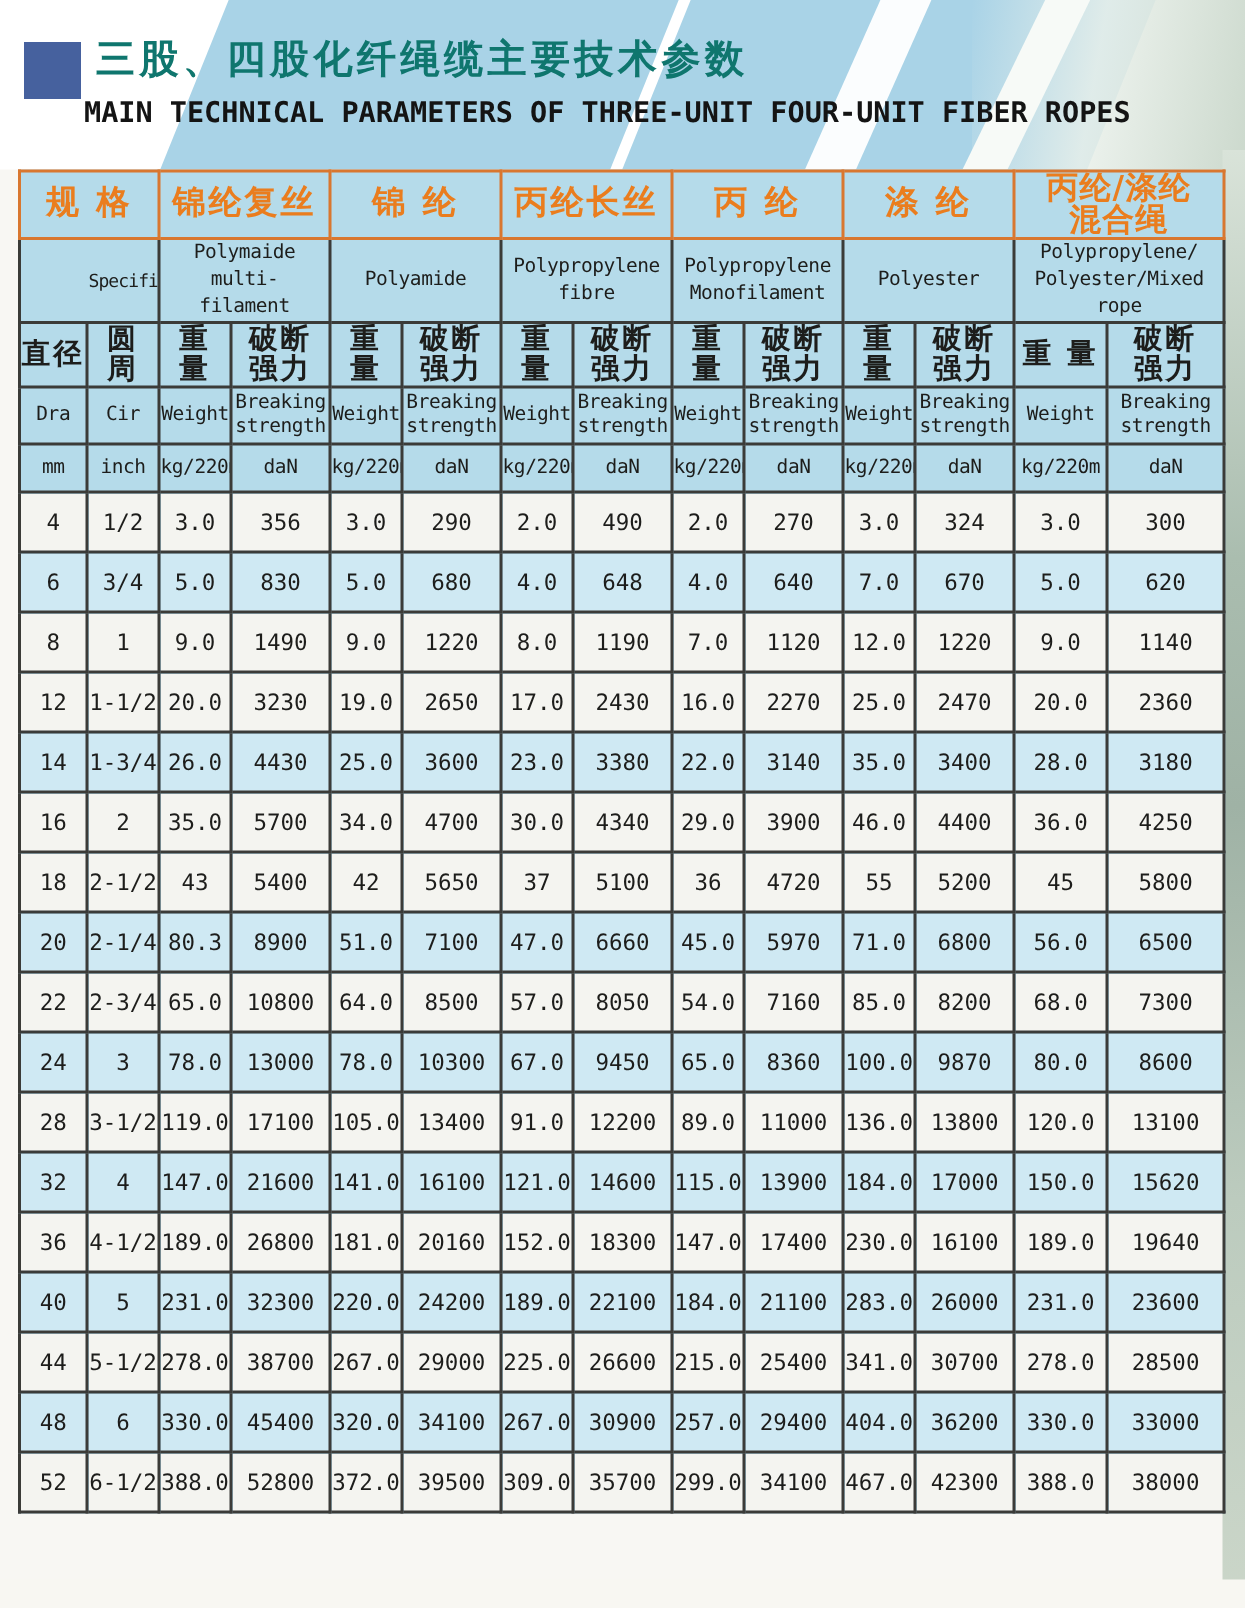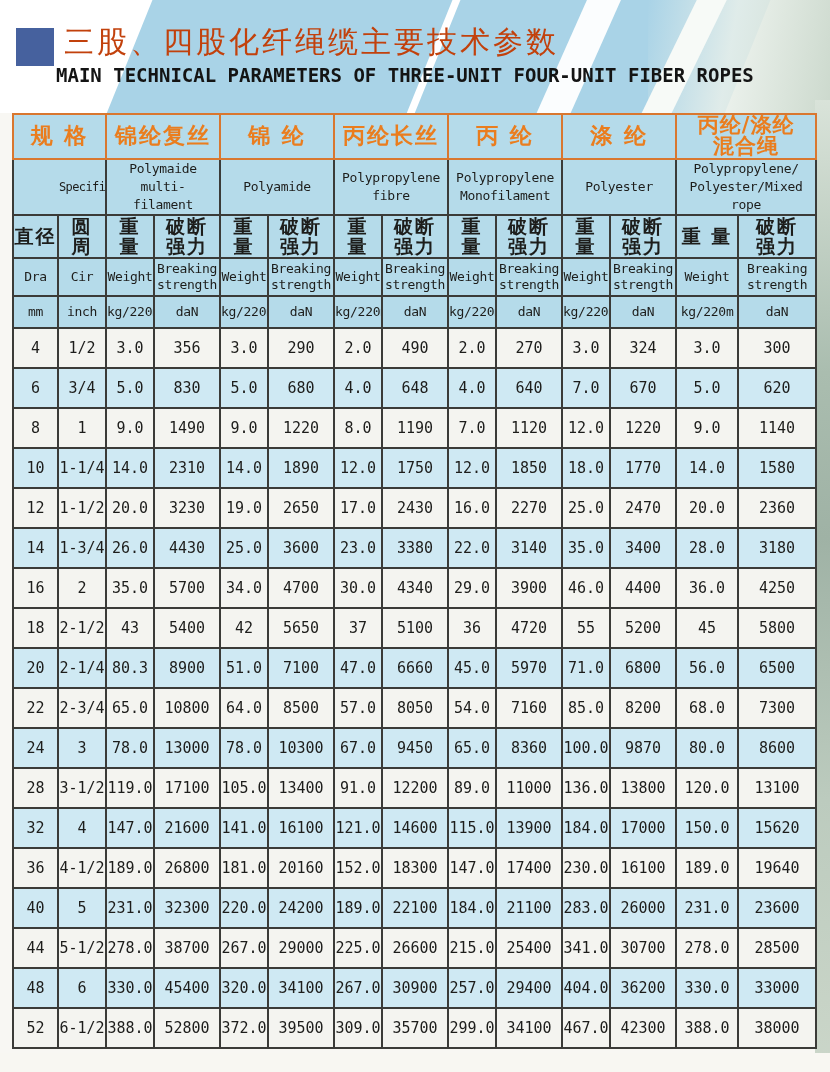--- a/index.html
+++ b/index.html
@@ -16,21 +16,21 @@
   .art .corner{position:absolute;left:648px;top:0;width:182px;height:113px;
     background:linear-gradient(100deg,rgba(233,240,234,0) 0%,rgba(233,240,234,.85) 45%,#ccd9cd 100%);}
   .art .v1{position:absolute;left:668px;top:-16px;width:30px;height:150px;background:#f7faf7;transform:skewX(-26deg);}
   .edge{position:absolute;left:815px;top:100px;width:15px;height:972px;
     background:linear-gradient(180deg,#d9e3d9 0%,#aabdaf 28%,#9fb2a5 45%,#bccbbe 72%,#cbd6c9 100%);}
   .belowstrip{position:absolute;left:0;top:1053px;width:830px;height:19px;background:#f8f7f2;}
 
   
   .sq{position:absolute;left:16px;top:28px;width:38px;height:38px;background:#46619e;z-index:3;}
   .zh-title{position:absolute;left:64px;top:22px;z-index:3;
-    font-size:30px;font-weight:normal;color:#c2410c;letter-spacing:3px;white-space:nowrap;}
+    font-size:26px;font-weight:bold;color:#0f766e;letter-spacing:3px;white-space:nowrap;}
   .en-title{position:absolute;left:56px;top:64px;z-index:3;
     font-family:"DejaVu Sans Mono",monospace;font-size:19px;font-weight:bold;color:#141414;white-space:nowrap;}
 
   
   table.params{
     position:absolute;left:12px;top:113px;width:803px;z-index:2;
     border-collapse:collapse;table-layout:fixed;background:#b5dbea;
   }
   .params th,.params td{
     border:2px solid #3b3b38;padding:0;text-align:center;vertical-align:middle;
@@ -224,36 +224,20 @@
         <td>1220</td>
         <td>8.0</td>
         <td>1190</td>
         <td>7.0</td>
         <td>1120</td>
         <td>12.0</td>
         <td>1220</td>
         <td>9.0</td>
         <td>1140</td>
       </tr>
-      <tr class="shaded">
-        <td>10</td>
-        <td>1-1/4</td>
-        <td>14.0</td>
-        <td>2310</td>
-        <td>14.0</td>
-        <td>1890</td>
-        <td>12.0</td>
-        <td>1750</td>
-        <td>12.0</td>
-        <td>1850</td>
-        <td>18.0</td>
-        <td>1770</td>
-        <td>14.0</td>
-        <td>1580</td>
-      </tr>
       <tr class="">
         <td>12</td>
         <td>1-1/2</td>
         <td>20.0</td>
         <td>3230</td>
         <td>19.0</td>
         <td>2650</td>
         <td>17.0</td>
         <td>2430</td>
         <td>16.0</td>

